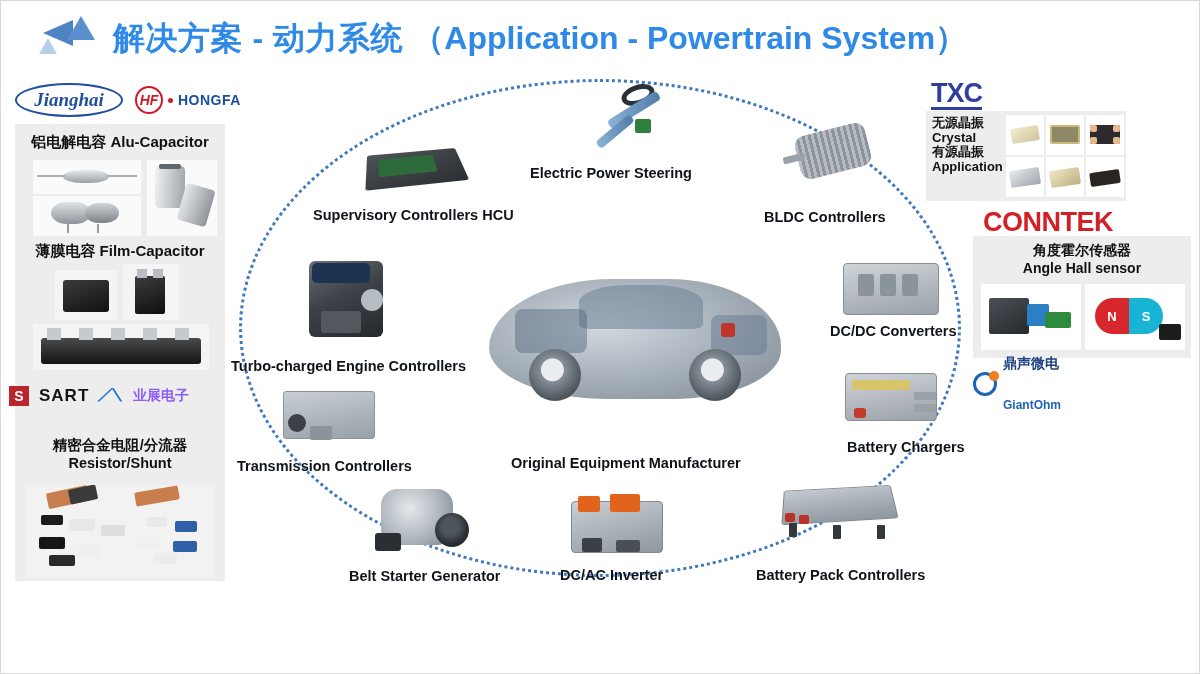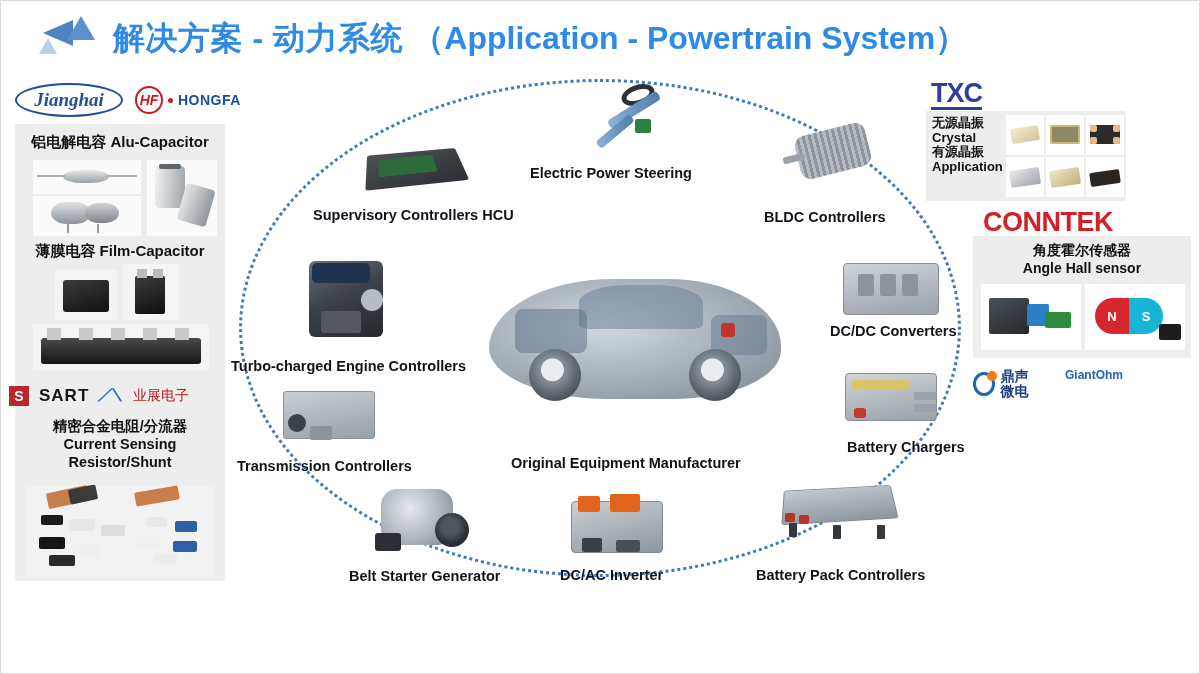--- a/index.html
+++ b/index.html
@@ -79,31 +79,31 @@
     display: flex; align-items: center; justify-content: center;
   }
   .hf-dot { width: 5px; height: 5px; border-radius: 50%; background: #cf1a24; }
   .hf-text { color: #1a4fa0; font-weight: bold; font-size: 14px; letter-spacing: 0.5px; }
 
   #panel-cap { left: 14px; top: 123px; width: 210px; height: 298px; }
   #cap-title-1 { position: absolute; left: 0; top: 9px; width: 210px; font-size: 15px; }
   #cap-title-2 { position: absolute; left: 0; top: 118px; width: 210px; font-size: 15px; }
 
   #panel-res { left: 14px; top: 414px; width: 210px; height: 166px; }
-  #res-title { position: absolute; left: 0; top: 2px; width: 210px; font-size: 14.5px; }
+  #res-title { position: absolute; left: 0; top: 21px; width: 210px; font-size: 14.5px; }
 
   #lp-sart { left: 8px; top: 382px; width: 216px; height: 26px; gap: 10px; }
   .sart-sq {
     width: 20px; height: 20px; background: #b9262b; color: #fff;
     font-weight: bold; font-size: 14px;
     display: flex; align-items: center; justify-content: center;
   }
   .sart-word { color: #151515; font-weight: bold; font-size: 17px; letter-spacing: 1px; }
   .yz-mark { color: #1e6fd0; font-weight: bold; font-size: 17px; transform: skewX(-12deg); }
-  .yz-cn { color: #b91c1c; font-weight: normal; font-size: 14px; }
+  .yz-cn { color: #8b5cf6; font-weight: bold; font-size: 14px; }
 
   
   #lp-txc { left: 930px; top: 80px; width: 105px; height: 32px; }
   .txc-word {
     color: #2f3f9e; font-weight: bold; font-size: 27px; letter-spacing: -1px;
     border-bottom: 3px solid #2f3f9e; line-height: 0.95;
   }
   .txc-sub { color: #6d78b5; font-size: 5px; margin-top: 2px; }
 
   #panel-txc { left: 925px; top: 110px; width: 200px; height: 90px; }
@@ -294,21 +294,20 @@
   <div id="lp-sart" class="logo-strip">
     <span class="sart-sq">S</span>
     <span class="sart-word">SART</span>
     <span class="yz-mark">⟋⟍</span>
     <span class="yz-cn">业展电子</span>
   </div>
 
   <div id="panel-res" class="panel">
     <div id="res-title" class="panel-title">
       <div>精密合金电阻/分流器</div>
-      <div>Current Sensing</div>
       <div>Resistor/Shunt</div>
     </div>
     <div class="photo" style="left:10px; top:70px; width:190px; height:92px; background:#f2f2f2;">
       <span class="chip" style="left:22px; top:4px; width:42px; height:16px; background:#c97f4d; transform:rotate(-12deg);"></span>
       <span class="chip" style="left:44px; top:2px; width:28px; height:15px; background:#3a3a3a; transform:rotate(-12deg);"></span>
       <span class="chip" style="left:110px; top:4px; width:44px; height:14px; background:#c97f4d; transform:rotate(-10deg);"></span>
       <span class="chip" style="left:16px; top:30px; width:22px; height:10px; background:#1c1c1c;"></span>
       <span class="chip" style="left:44px; top:34px; width:26px; height:12px; background:#e8e8e8;"></span>
       <span class="chip" style="left:76px; top:40px; width:24px; height:11px; background:#dedede;"></span>
       <span class="chip" style="left:14px; top:52px; width:26px; height:12px; background:#161616;"></span>
@@ -374,21 +373,21 @@
     </div>
     <div class="photo" style="left:112px; top:48px; width:100px; height:66px; background:#fff;">
       <span style="position:absolute; left:10px; top:14px; width:34px; height:36px; background:#d7262c; border-radius:34px 0 0 34px; color:#fff; font-weight:bold; font-size:13px; display:flex; align-items:center; justify-content:center;">N</span>
       <span style="position:absolute; left:44px; top:14px; width:34px; height:36px; background:#17b4d6; border-radius:0 34px 34px 0; color:#fff; font-weight:bold; font-size:13px; display:flex; align-items:center; justify-content:center;">S</span>
       <span class="chip" style="left:74px; top:40px; width:22px; height:16px; background:#1d1d1d;"></span>
     </div>
   </div>
 
   <div id="lp-giantohm" class="logo-strip">
     <span class="go-circ"></span>
-    <span style="display:flex; flex-direction:row;gap:28px;">
+    <span style="display:flex; flex-direction:column;gap:28px;">
       <span class="go-cn">鼎声微电</span>
       <span class="go-en">GiantOhm</span>
     </span>
   </div>
 
 
   <div id="bottom">
 
     
 

